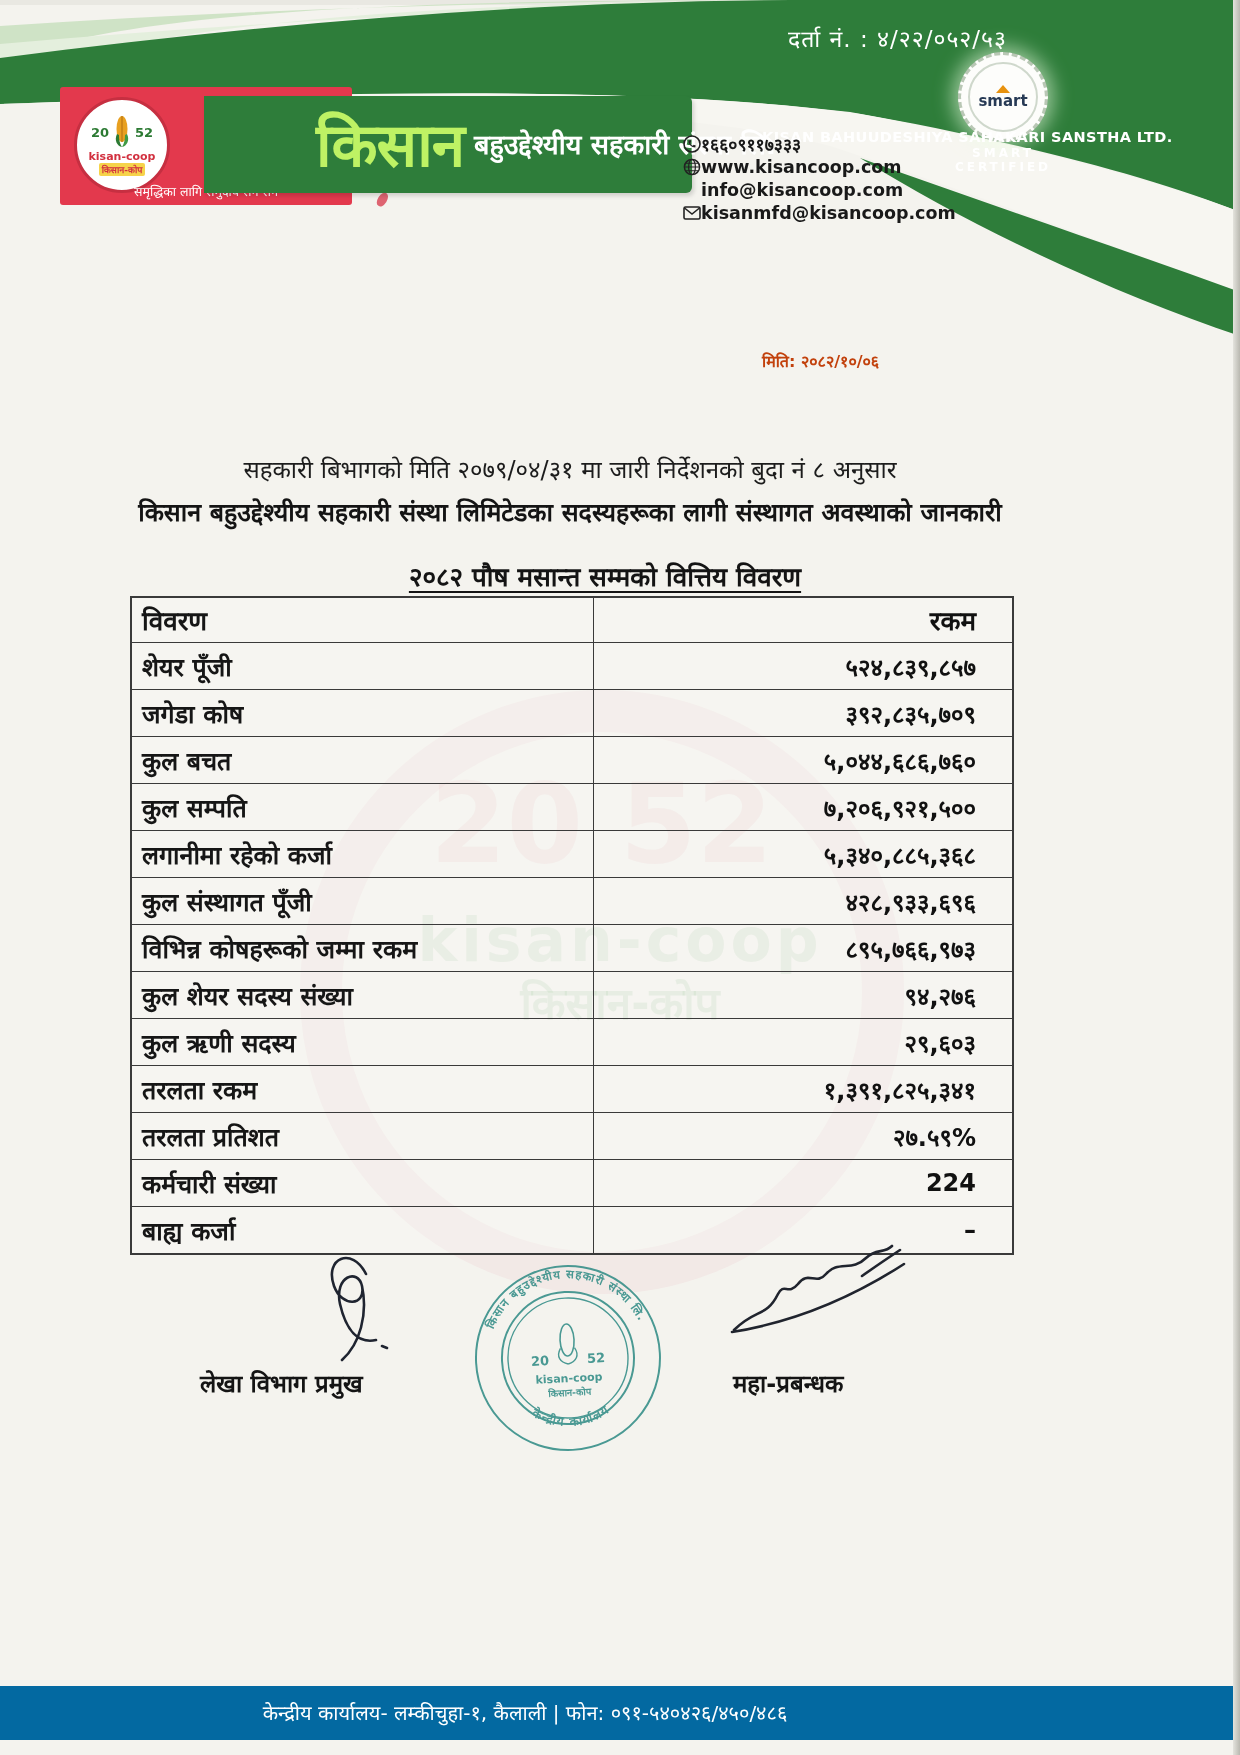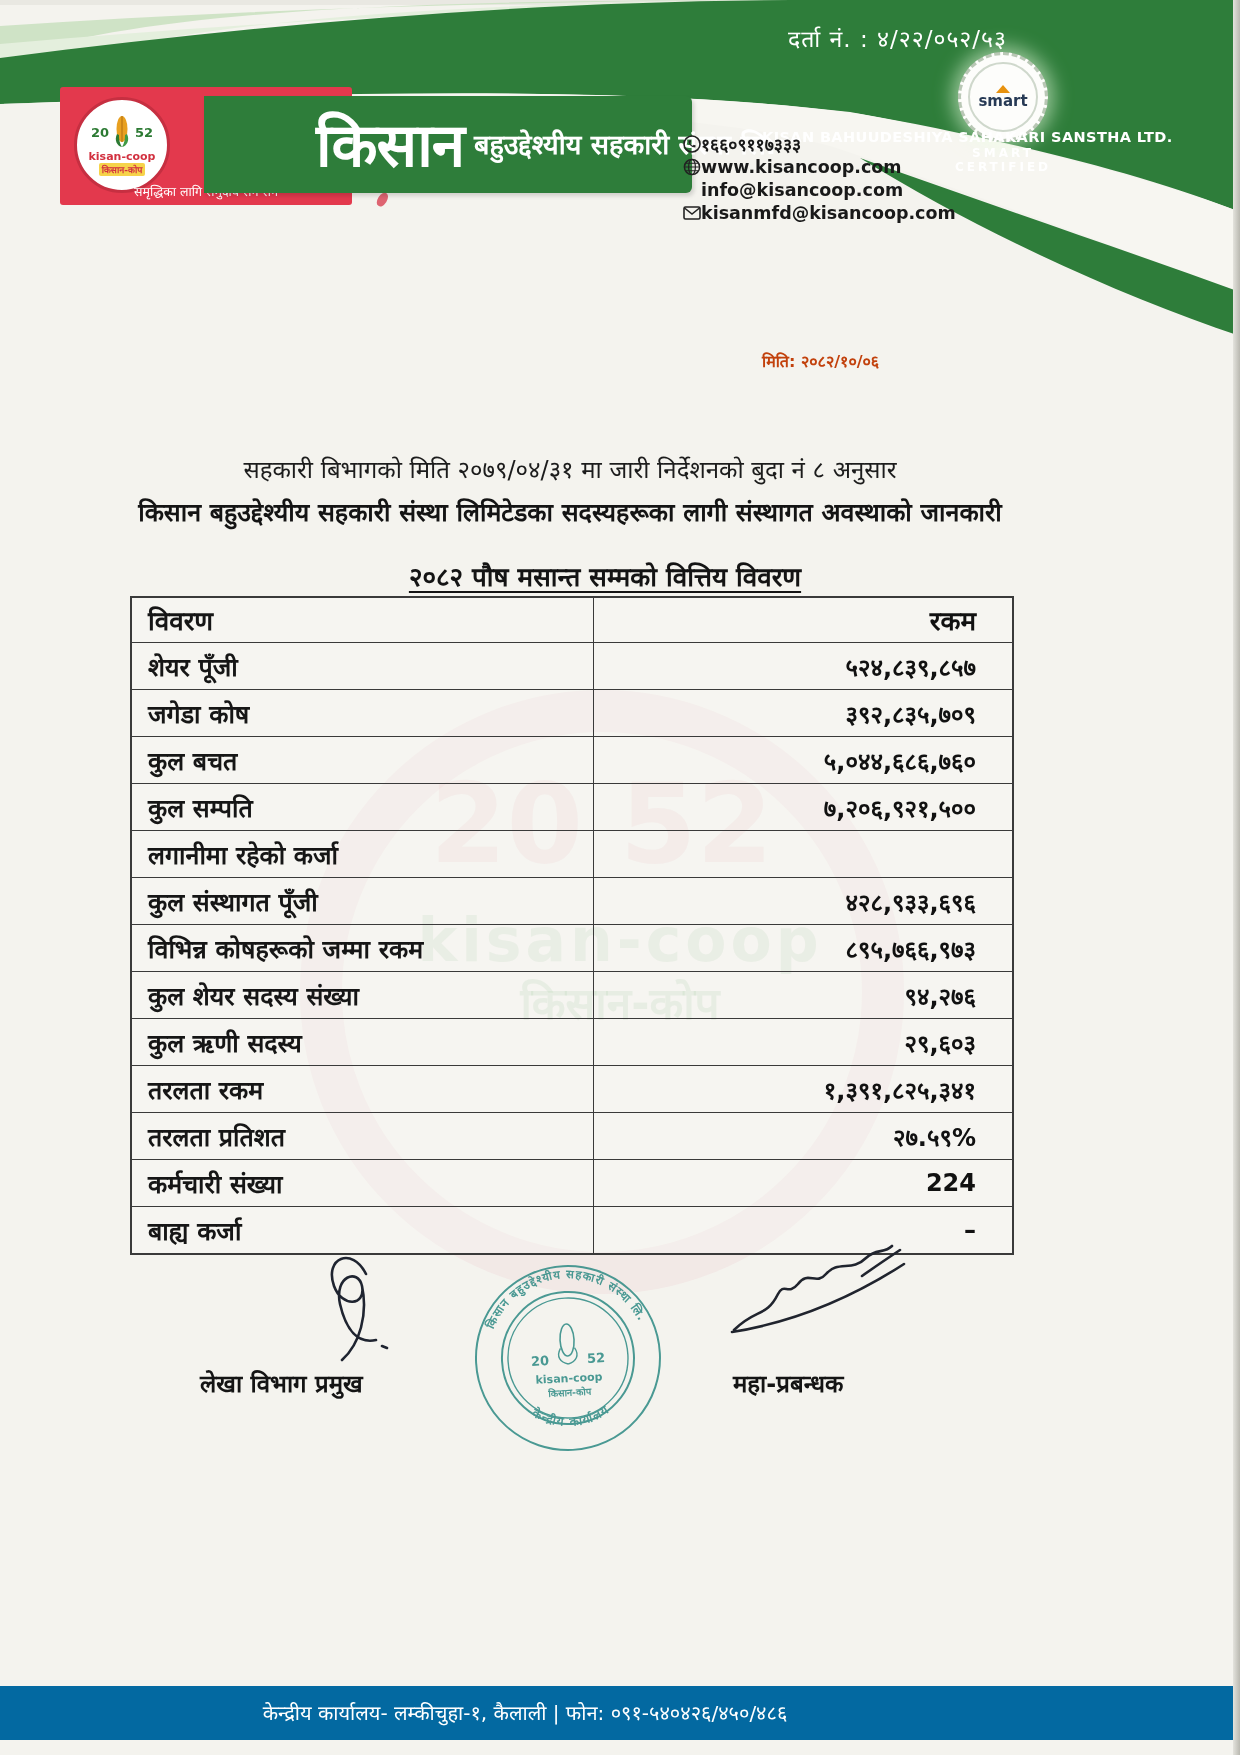--- a/index.html
+++ b/index.html
@@ -36,21 +36,21 @@
 
   .footprints{position:absolute;top:150px;left:356px;width:40px;height:60px;}
   .footprints i{position:absolute;width:9px;height:15px;background:#d94a5a;border-radius:50% 50% 45% 45%;}
   .footprints i:nth-child(1){top:0;left:16px;transform:rotate(28deg);}
   .footprints i:nth-child(2){top:24px;left:2px;transform:rotate(18deg);}
   .footprints i:nth-child(3){top:42px;left:22px;transform:rotate(32deg);opacity:.85;}
 
   .brand-banner{position:absolute;top:96px;left:204px;width:488px;height:97px;background:#2e7d3a;
     border-radius:0 6px 6px 0;display:flex;align-items:center;padding-left:112px;box-sizing:border-box;
     box-shadow:2px 3px 4px rgba(0,0,0,.15);}
-  .brand-dev{font-size:60px;font-weight:800;color:#ffffff;line-height:1;margin-right:10px;letter-spacing:-1px;}
+  .brand-dev{font-size:60px;font-weight:800;color:#bef264;line-height:1;margin-right:10px;letter-spacing:-1px;}
   .brand-right{display:flex;flex-direction:row;}
   .brand-line1{font-size:27px;font-weight:700;color:#fff;line-height:1.15;white-space:nowrap;}
   .brand-rule{height:0;border-top:3px solid #d93a4a;border-radius:50%;margin:2px 0 3px -14px;transform:skewY(-1.2deg);}
   .brand-line2{font-size:14.5px;font-weight:700;color:#fff;letter-spacing:.4px;white-space:nowrap;}
 
   .contact-block{position:absolute;top:132px;left:683px;}
   .contact-row{display:flex;align-items:center;gap:0;height:23px;color:#191919;}
   .contact-row .txt{font-size:17.5px;font-weight:600;}
   .contact-row .ico{width:18px;display:flex;justify-content:center;}
 
@@ -72,21 +72,21 @@
     font-weight:800;color:rgba(90,160,90,.12);letter-spacing:4px;}
   .wm-text2{position:absolute;top:972px;left:340px;width:560px;text-align:center;font-size:44px;
     font-weight:800;color:rgba(90,160,90,.14);}
 
   
   .fin-table{position:absolute;top:596px;left:130px;width:880px;border:2px solid #3a3a3a;
     background:rgba(250,250,247,.35);}
   .trow{display:flex;border-top:1.5px solid #3a3a3a;height:46px;}
   .trow:first-child{border-top:none;height:44px;}
   .tcell{box-sizing:border-box;display:flex;align-items:center;}
-  .tlabel{width:52.5%;border-right:1.5px solid #3a3a3a;padding-left:16px;font-size:25px;font-weight:700;color:#161616;}
+  .tlabel{width:52.5%;border-right:1.5px solid #3a3a3a;padding-left:10px;font-size:25px;font-weight:700;color:#161616;}
   .tvalue{width:47.5%;justify-content:flex-end;padding-right:36px;font-size:24px;font-weight:600;color:#111;}
   .trow.thead .tlabel{font-size:26px;}
   .trow.thead .tvalue{font-size:26px;font-weight:700;}
 
   
   .sig{position:absolute;}
   .sig-label{position:absolute;font-size:24px;font-weight:700;color:#141414;}
   .stamp{position:absolute;top:1256px;left:468px;opacity:.85;transform:rotate(-3deg);}
 
   
@@ -213,20 +213,21 @@
     <div class="trow">
         <div class="tcell tlabel">कुल बचत</div>
         <div class="tcell tvalue">५,०४४,६८६,७६०</div>
       </div>
     <div class="trow">
         <div class="tcell tlabel">कुल सम्पति</div>
         <div class="tcell tvalue">७,२०६,९२१,५००</div>
       </div>
     <div class="trow">
         <div class="tcell tlabel">लगानीमा रहेको कर्जा</div>
+        <div class="tcell tvalue">५,३४०,८८५,३६८</div>
       </div>
     <div class="trow">
         <div class="tcell tlabel">कुल संस्थागत पूँजी</div>
         <div class="tcell tvalue">४२८,९३३,६९६</div>
       </div>
     <div class="trow">
         <div class="tcell tlabel">विभिन्न कोषहरूको जम्मा रकम</div>
         <div class="tcell tvalue">८९५,७६६,९७३</div>
       </div>
     <div class="trow">

